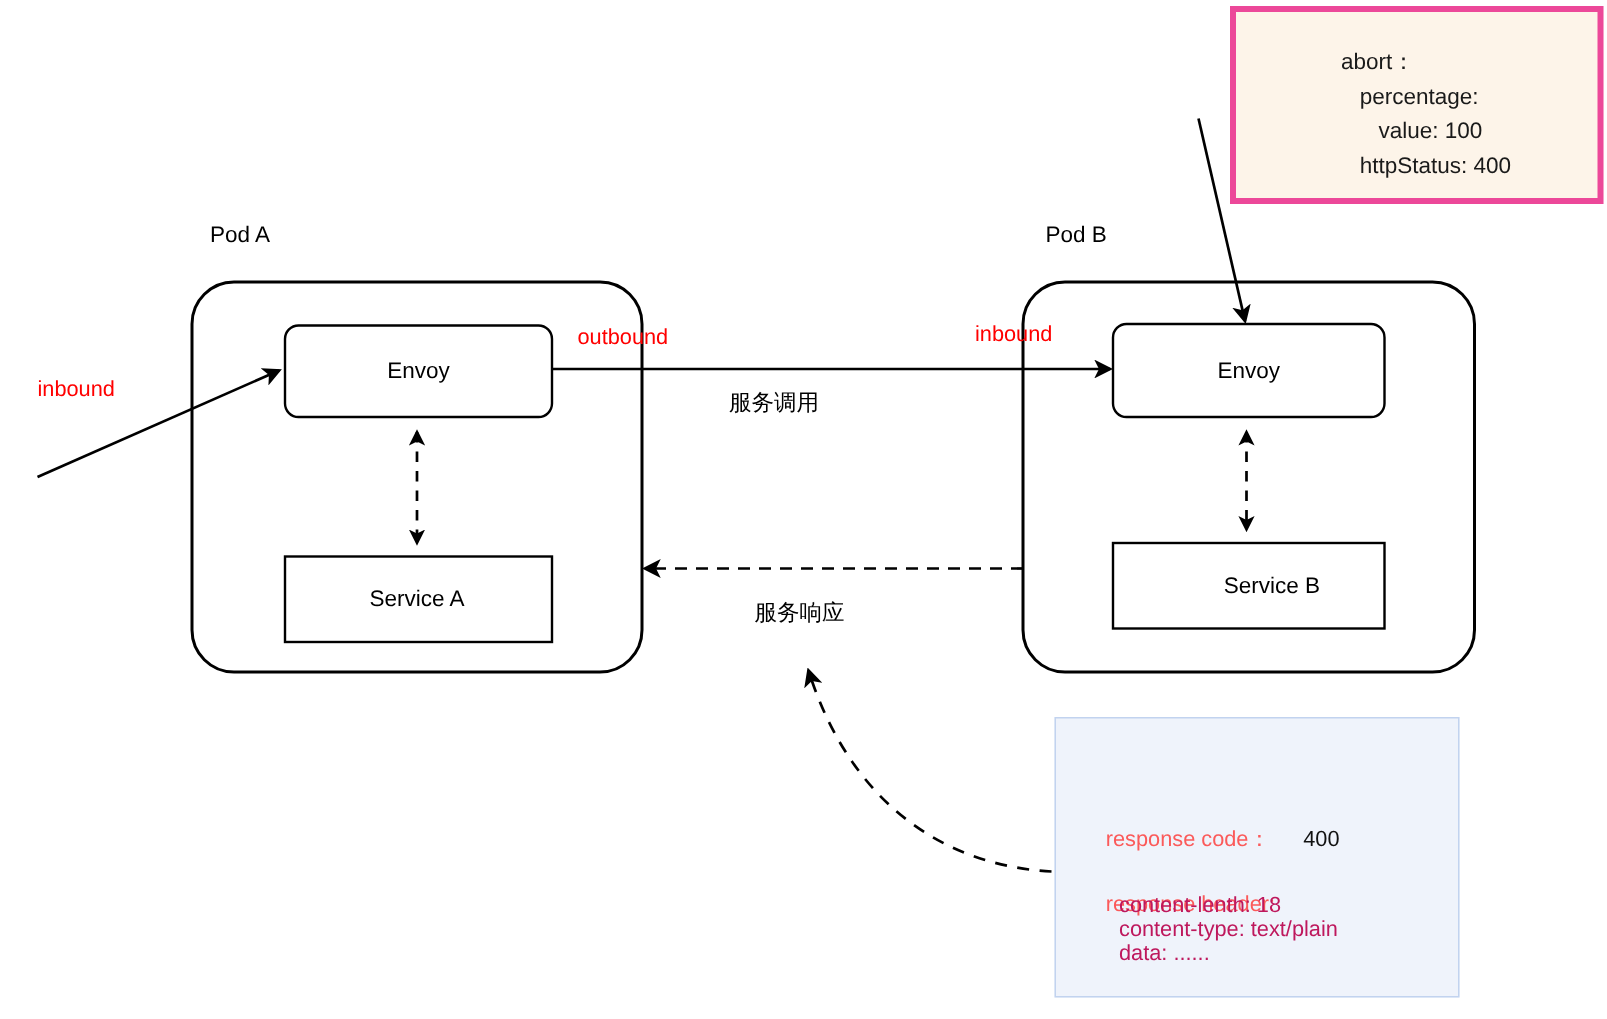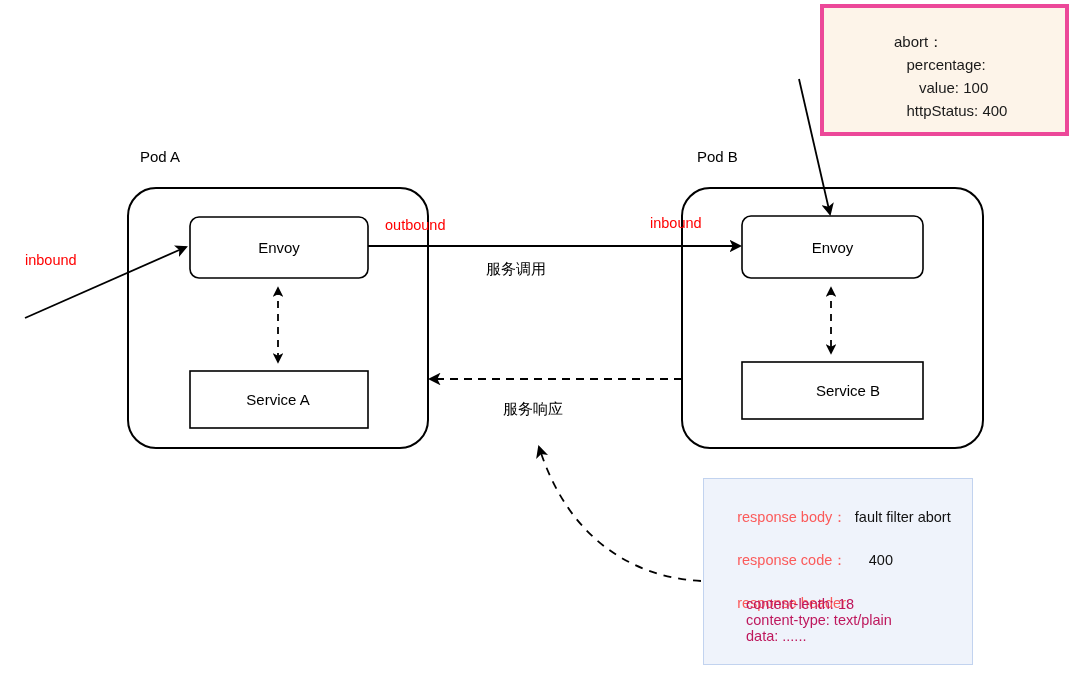--- a/index.html
+++ b/index.html
@@ -169,23 +169,20 @@
   <div class="lbl cn-label" style="left:503px; top:400px;text-align:right;">服务响应</div>
 
   <div class="note-abort">
     <div class="note-abort-text">abort：
    percentage:
       value: 100
    httpStatus: 400</div>
   </div>
 
   <div class="note-response">
-    <div class="resp-line" style="left:9px; top:10px;">
-      <span class="resp-key">response body：</span><span class="resp-val" style="margin-left:8px;">fault filter abort</span>
-    </div>
 
     <div class="resp-line" style="left:9px; top:53px;">
       <span class="resp-key">response code：</span><span class="resp-val" style="margin-left:22px;">400</span>
     </div>
 
     <div class="resp-line" style="left:9px; top:96px;">
       <span class="resp-key">response header:</span>
     </div>
 
     <div class="resp-sub" style="position:absolute; left:42px; top:117px;">content-lenth: 18

